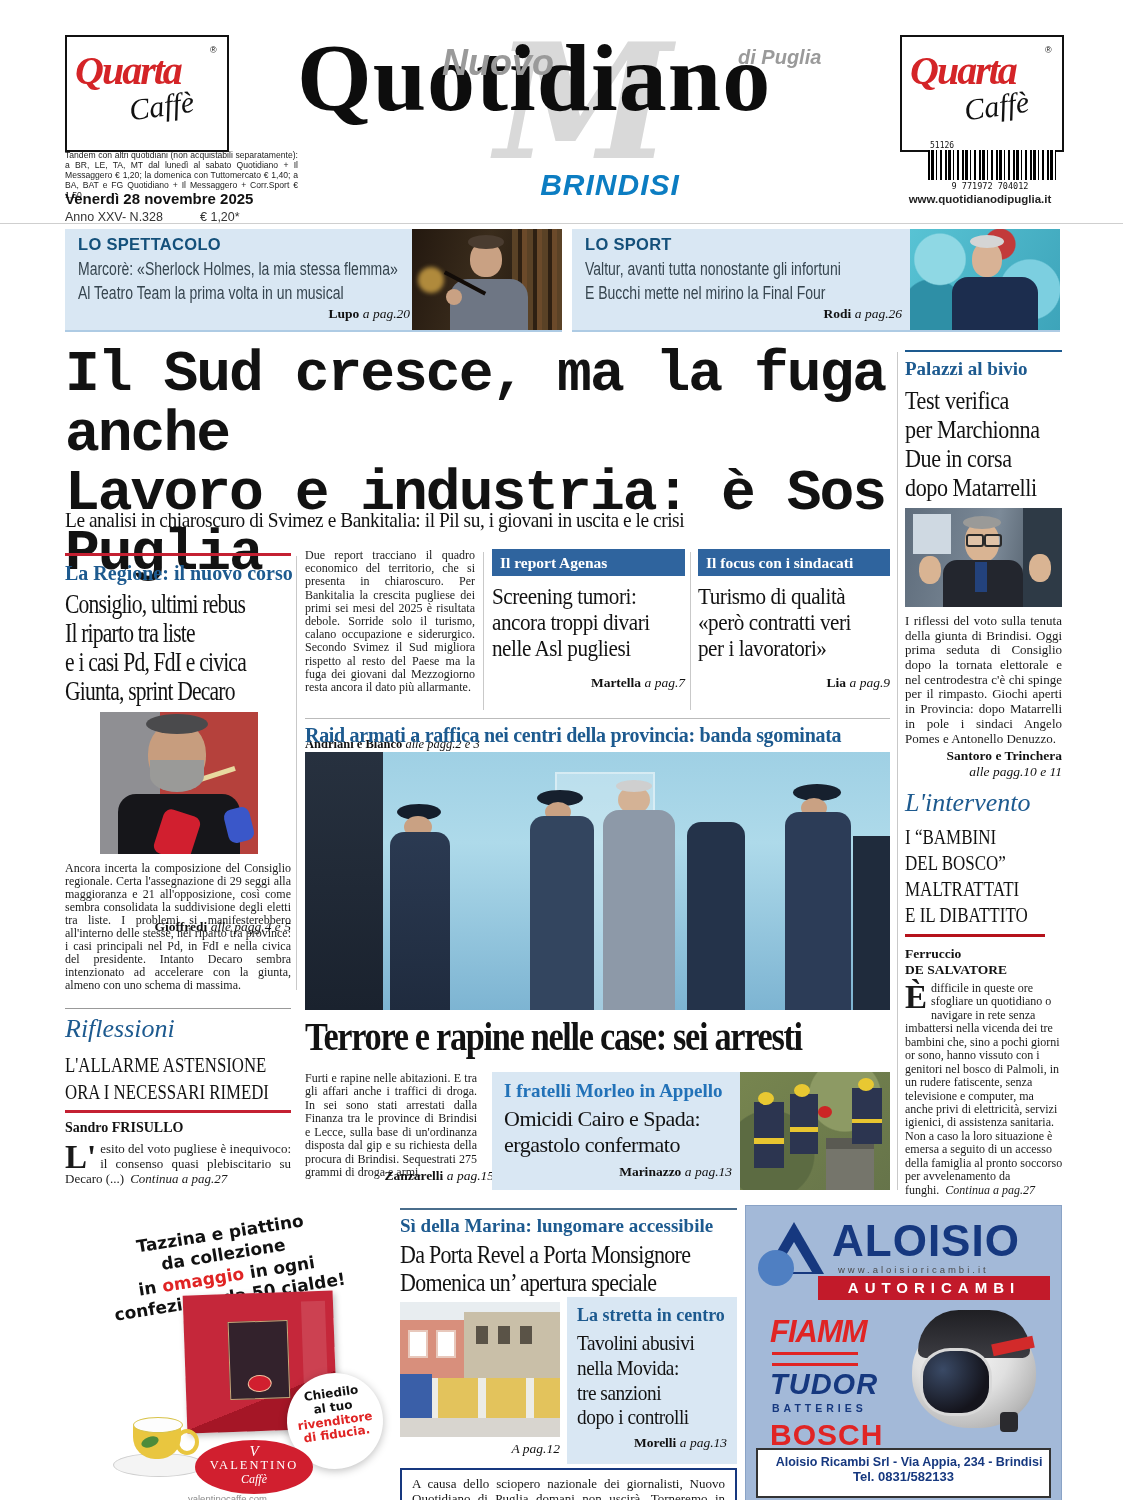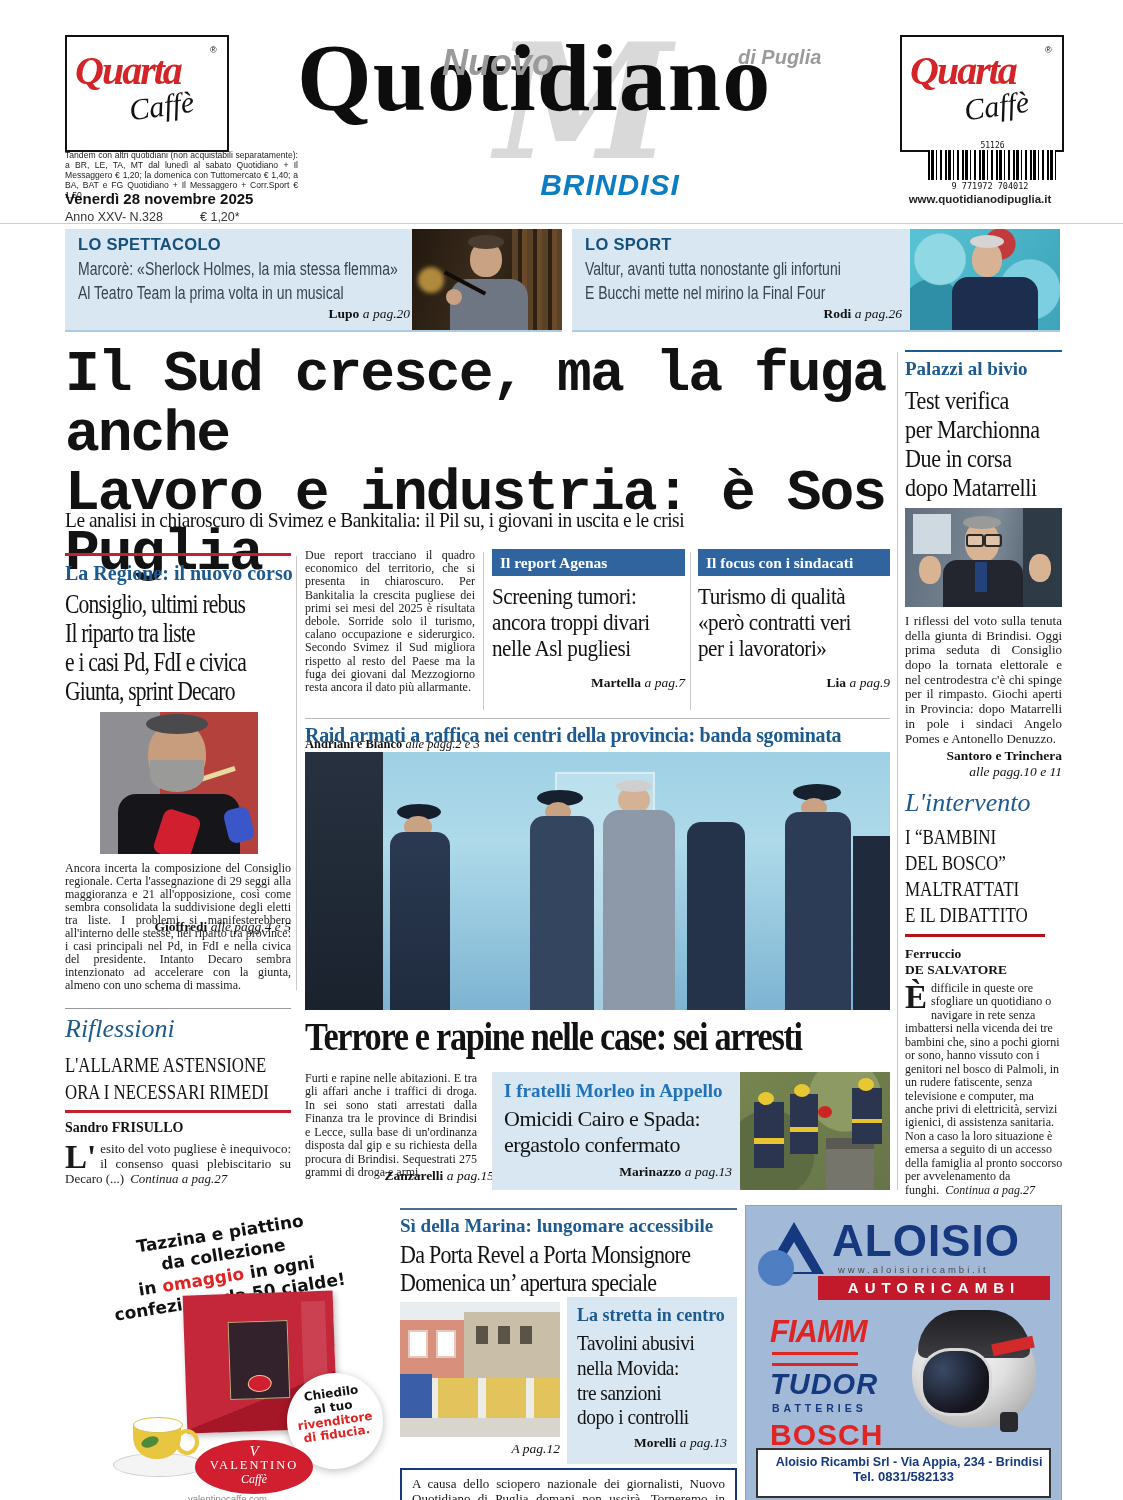--- a/index.html
+++ b/index.html
@@ -51,21 +51,21 @@
   <div class="ab sans" style="left:430px;top:42px;font-size:36px;font-weight:bold;font-style:italic;color:#9a9a9a;z-index:2;margin-left:12px;">Nuovo</div>
   <div class="ab serif" style="left:297px;top:30px;font-size:96px;font-weight:bold;letter-spacing:1px;color:#0d0d0d;z-index:1;line-height:1;">Quotidiano</div>
   <div class="ab sans" style="left:738px;top:46px;font-size:20px;font-weight:bold;font-style:italic;color:#9a9a9a;z-index:2;">di Puglia</div>
   <div class="ab sans center" style="left:460px;top:168px;width:300px;font-size:30px;font-weight:bold;font-style:italic;letter-spacing:1px;color:#0c7dc2;">BRINDISI</div>
 
   <div class="ab" style="left:900px;top:35px;width:160px;height:113px;border:2px solid #111;background:#fff;">
     <div class="ab serif" style="left:8px;top:10px;font-size:40px;font-weight:bold;font-style:italic;color:#d42427;letter-spacing:-2px;">Quarta</div>
     <div class="ab serif" style="left:62px;top:52px;font-size:30px;font-style:italic;color:#111;transform:rotate(-8deg);">Caffè</div>
     <div class="ab sans" style="left:143px;top:8px;font-size:9px;color:#111;">®</div>
   </div>
-  <div class="ab" style="left:930px;top:141px;width:125px;font-family:'DejaVu Sans Mono',monospace;font-size:8px;text-align:center;color:#111;">51126</div>
+  <div class="ab" style="left:930px;top:141px;width:125px;font-family:'DejaVu Sans Mono',monospace;font-size:8px;text-align:left;color:#111;">51126</div>
   <div class="ab" style="left:928px;top:150px;width:128px;height:30px;background:repeating-linear-gradient(90deg,#000 0 2px,#fff 2px 3px,#000 3px 6px,#fff 6px 8px,#000 8px 9px,#fff 9px 12px,#000 12px 14px,#fff 14px 17px);"></div>
   <div class="ab center" style="left:920px;top:181px;width:140px;font-family:'DejaVu Sans Mono',monospace;font-size:8.5px;color:#111;">9 771972 704012</div>
   <div class="ab sans center" style="left:895px;top:193px;width:170px;font-size:11.5px;font-weight:bold;color:#222;">www.quotidianodipuglia.it</div>
 
   <div class="ab hline" style="left:0;top:223px;width:1123px;"></div>
 
   <div class="ab bluebox" style="left:65px;top:229px;width:497px;height:101px;border-bottom:2px solid #aecbe4;">
     <div class="ab sans" style="left:13px;top:6px;font-size:16.5px;font-weight:bold;letter-spacing:.3px;color:#14507a;">LO SPETTACOLO</div>
     <div class="ab sans pre sq80" style="left:13px;top:28px;width:420px;font-size:17.5px;line-height:1.38;color:#36454f;">Marcorè: «Sherlock Holmes, la mia stessa flemma»</div>
     <div class="ab sans pre sq80" style="left:13px;top:52px;width:420px;font-size:17.5px;line-height:1.38;color:#36454f;">Al Teatro Team la prima volta in un musical</div>

